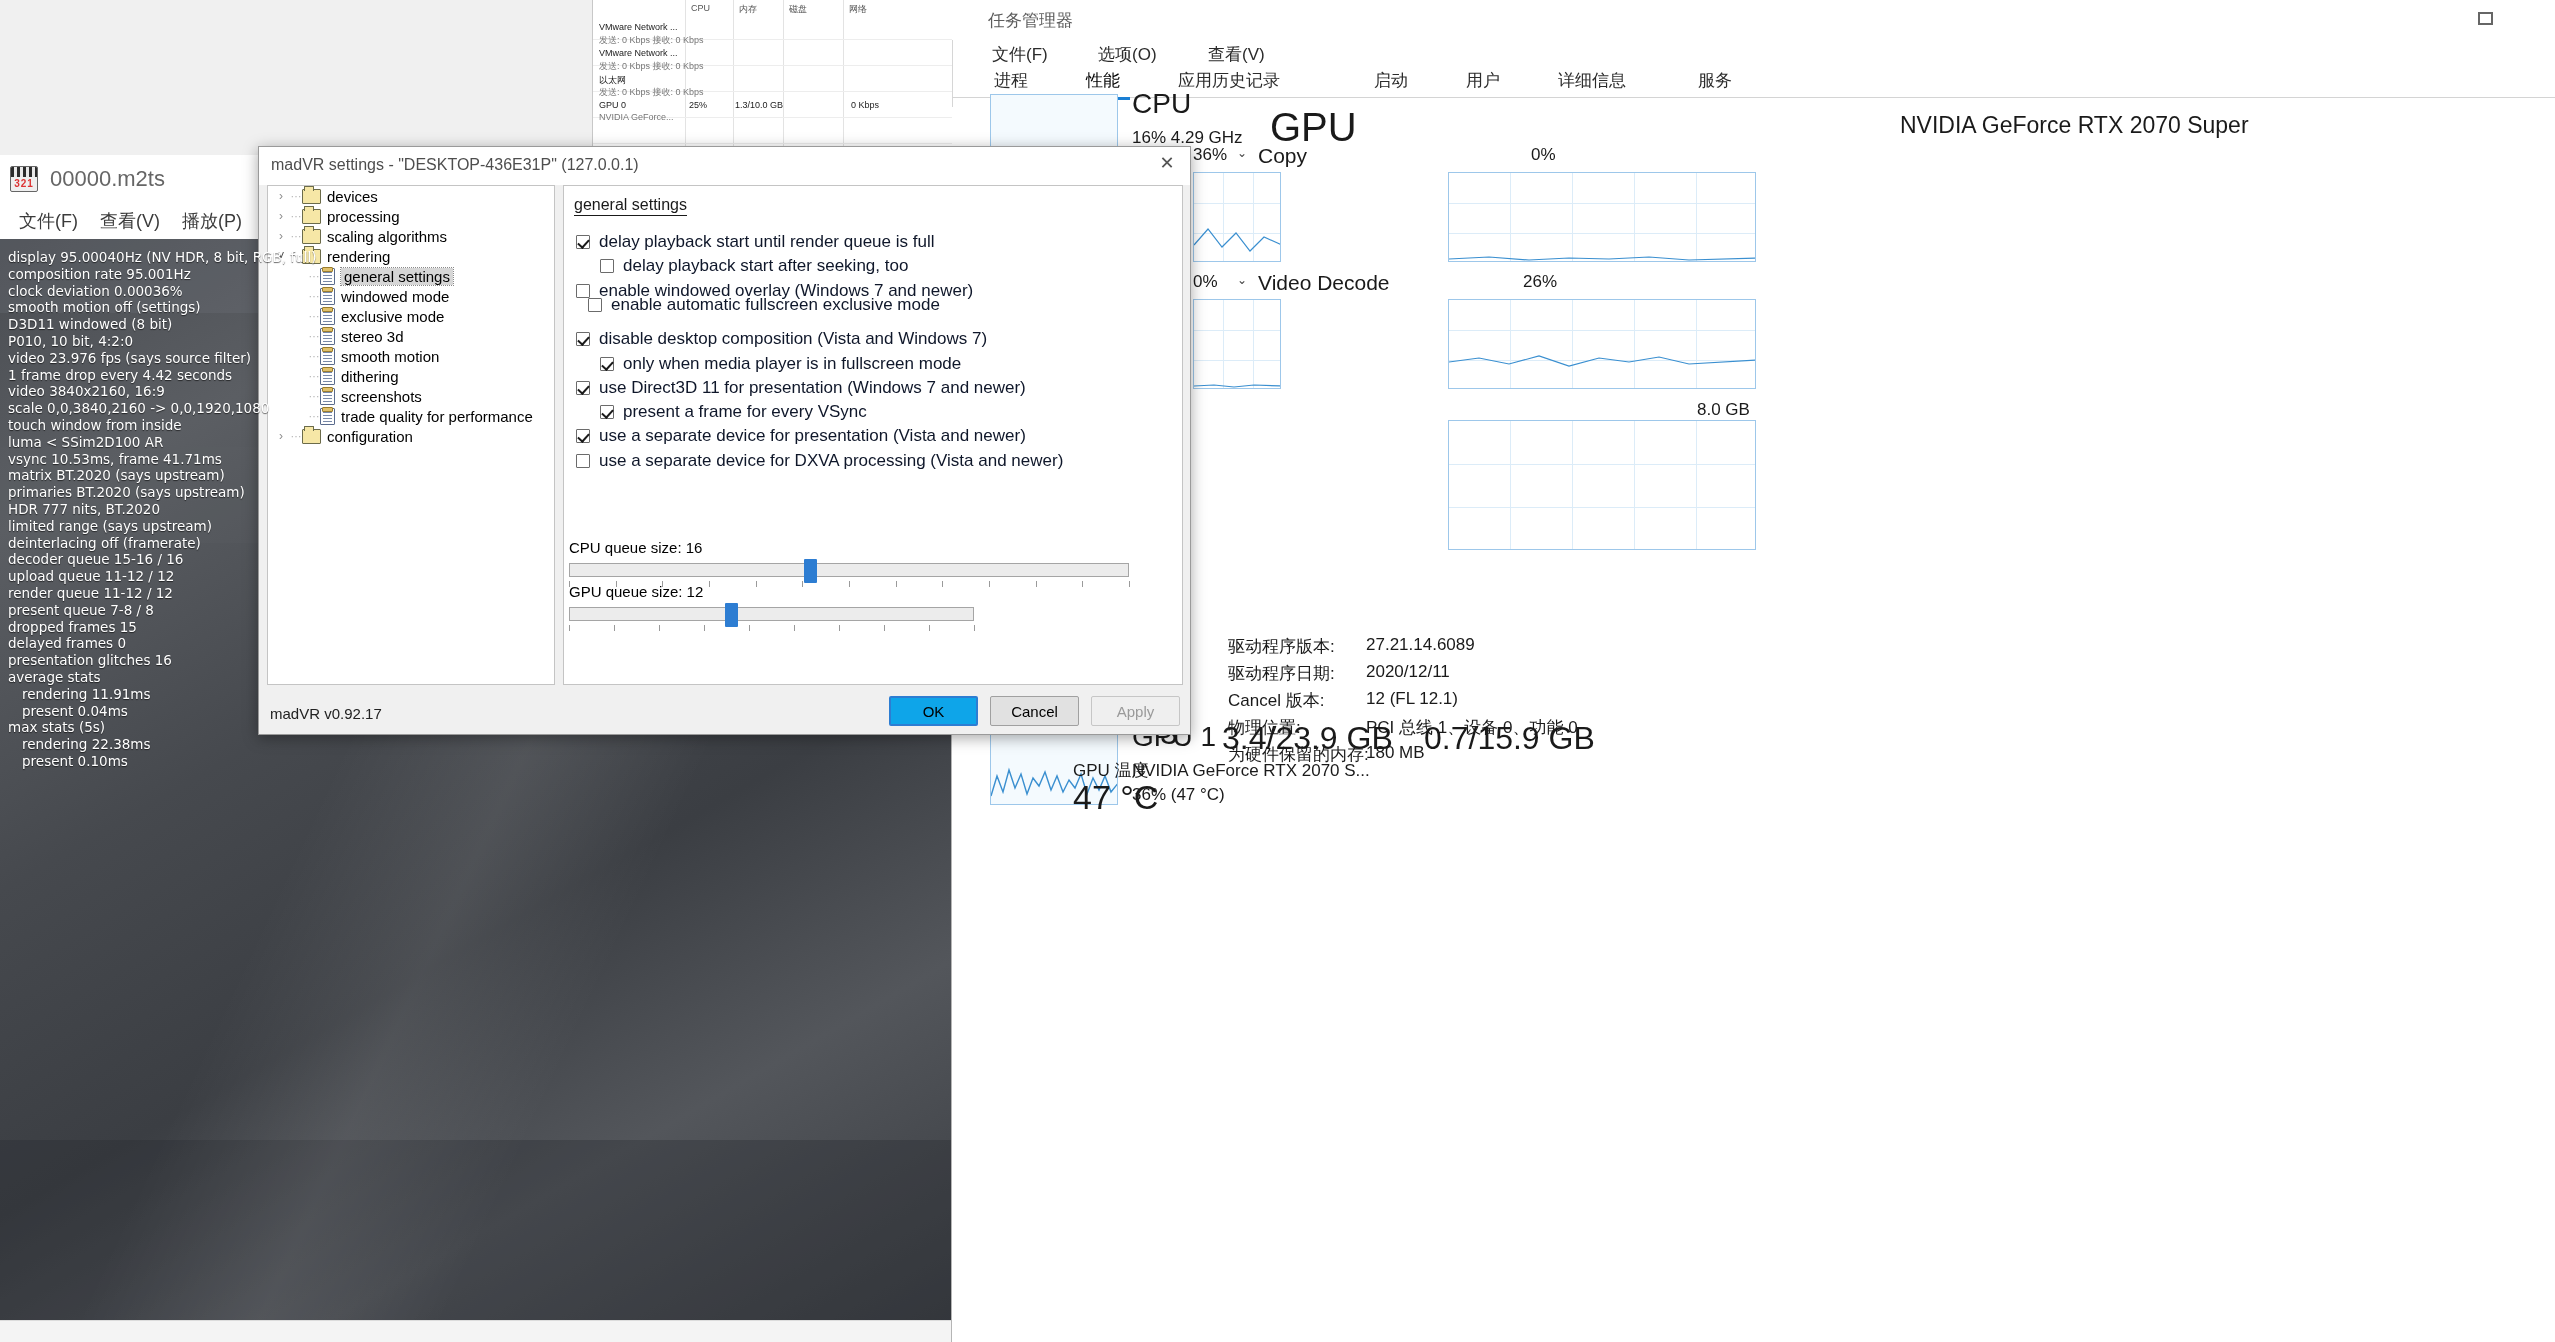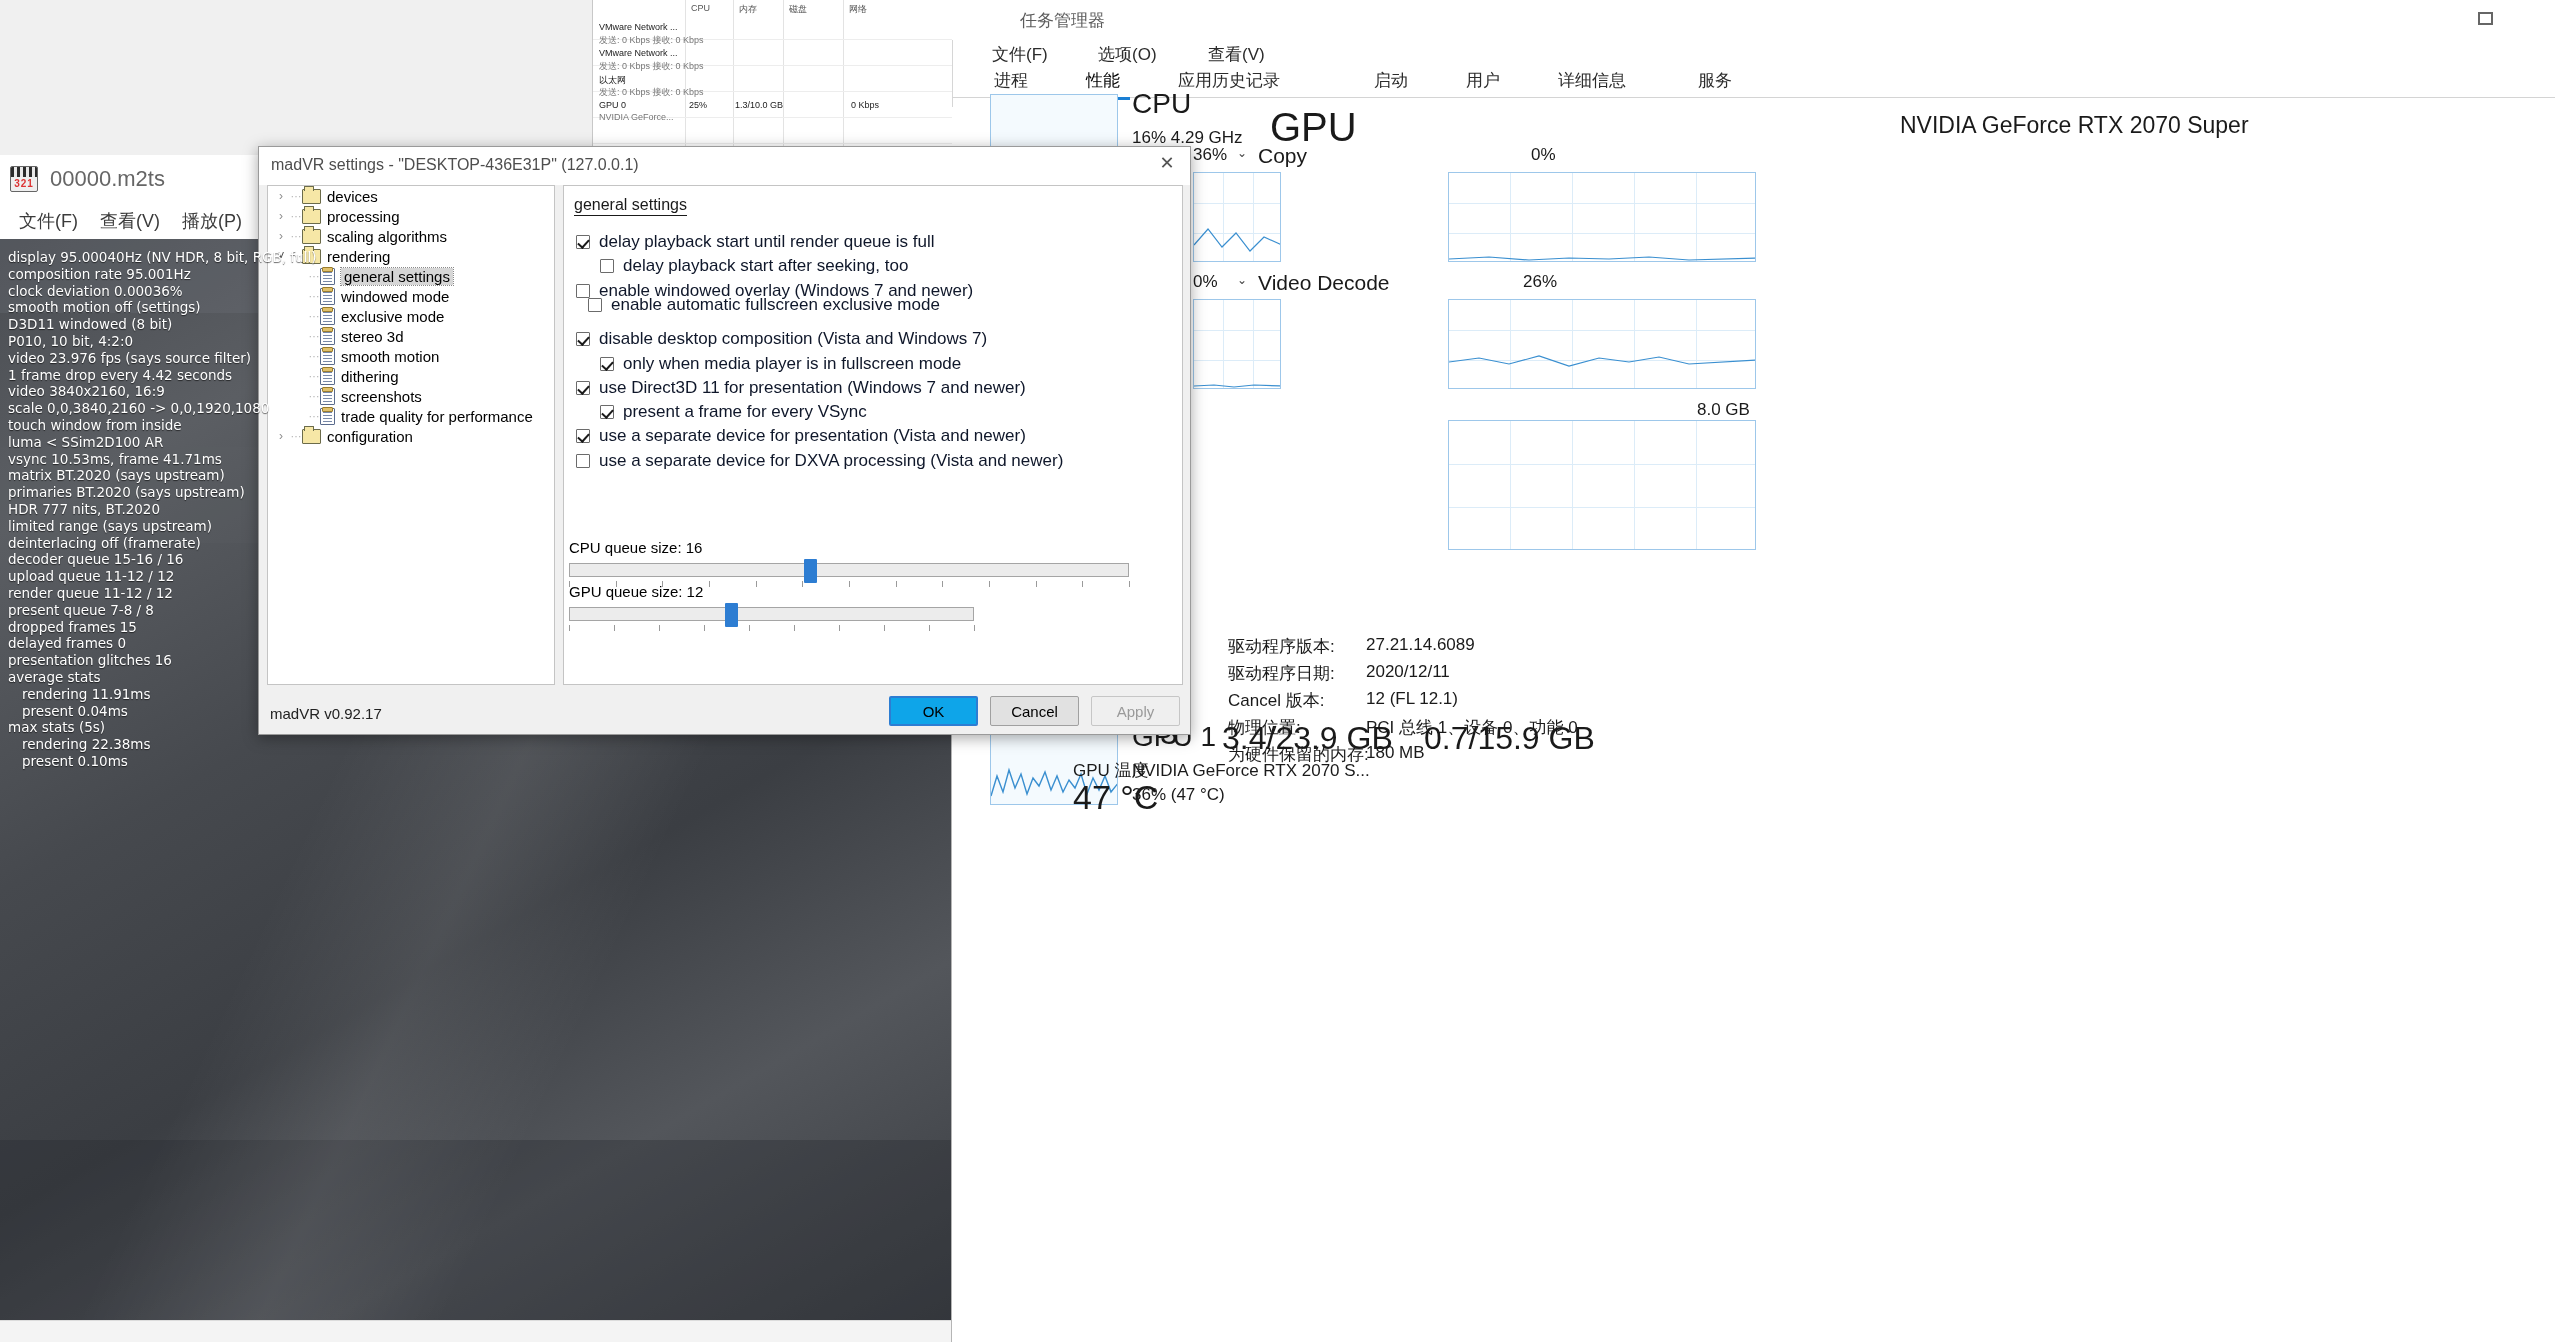--- a/index.html
+++ b/index.html
@@ -225,21 +225,21 @@
     border:1px solid #a0a0a0; color:#000;
     display:flex; align-items:center; justify-content:center; border-radius:2px;
   }
   .btn.primary { border:2px solid #2d7dd2; background:#0ea5e9; }
   .btn.disabled { color:#9a9a9a; background:#efefef; border-color:#c6c6c6; }
 
   
   .tm-title {
     position:absolute; left:952px; top:0; right:0; height:40px; background:#fff;
   }
-  .tm-title .t { position:absolute; left:36px; top:9px; font-size:17px; color:#5c5c5c;margin-left:32px;}
+  .tm-title .t { position:absolute; left:36px; top:9px; font-size:17px; color:#5c5c5c;}
   .tm-title .sq {
     position:absolute; right:62px; top:12px; width:15px; height:13px;
     border:2px solid #666;
   }
   .tm-menu { position:absolute; left:952px; top:38px; right:0; height:30px; }
   .tm-menu .mi { position:absolute; top:5px; font-size:17px; color:#2b2b2b; white-space:nowrap;}
   .tm-tabs { position:absolute; left:952px; top:60px; right:0; height:38px; border-bottom:1px solid #d4d4d4;}
   .tm-tabs .tab {
     position:absolute; top:4px; font-size:17px; color:#2b2b2b; padding:5px 10px; white-space:nowrap;
   }

